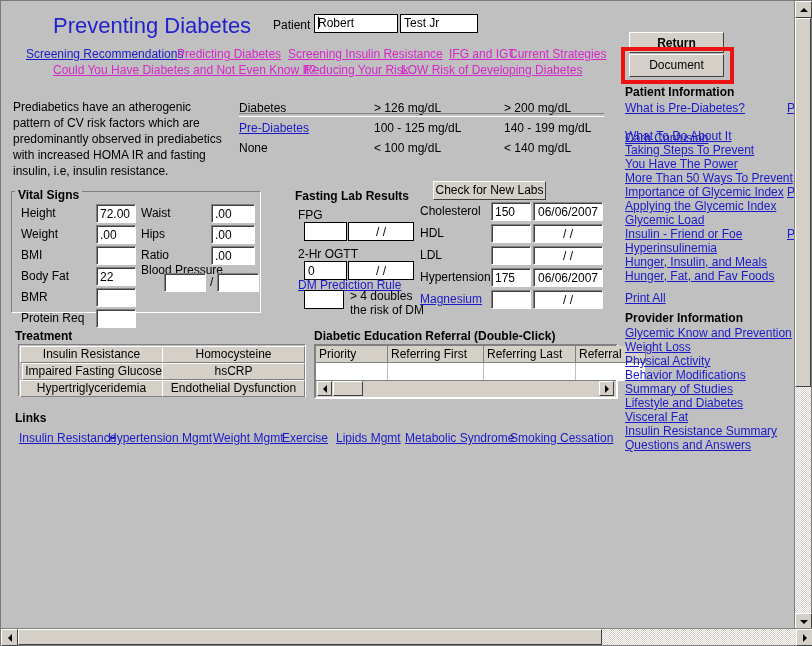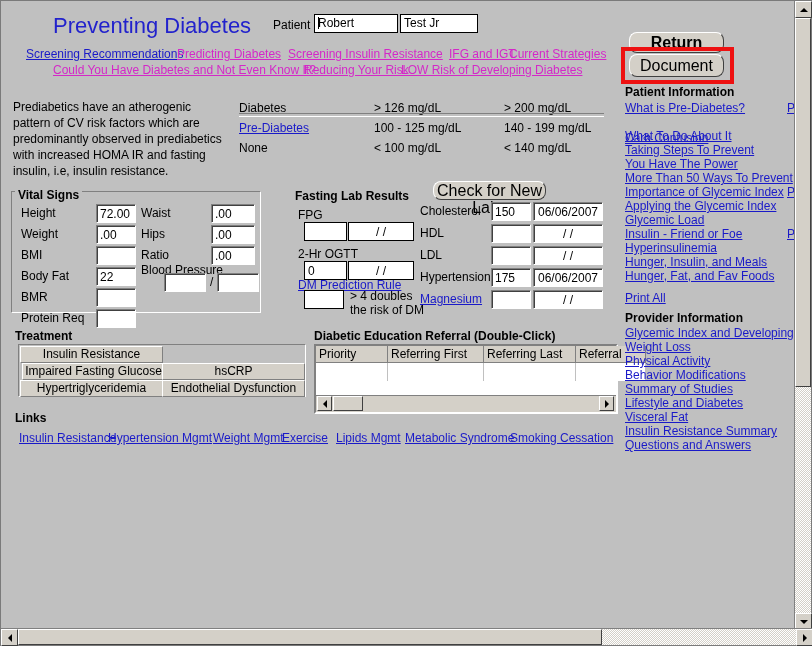--- a/index.html
+++ b/index.html
@@ -68,26 +68,25 @@
   
   .btn {
     position: absolute;
     box-sizing: border-box;
     background: #d4d0c8;
     border-top: 1px solid #ffffff;
     border-left: 1px solid #ffffff;
     border-right: 1px solid #404040;
     border-bottom: 1px solid #404040;
     font-family: "Liberation Sans", sans-serif;
-    font-size: 16px;
+    font-size: 12px;
     color: #000;
     text-align: center;
     cursor: pointer;
     line-height: 20px;
-    border-radius: 8px;
   }
   #btn-return { left: 628px; top: 31px; width: 95px; height: 21px; font-weight: bold; }
   #btn-document { left: 628px; top: 53px; width: 95px; height: 23px; line-height: 21px; }
   #btn-checklabs { left: 432px; top: 180px; width: 113px; height: 19px; line-height: 17px; }
   #redbox {
     position: absolute; left: 620px; top: 46px;
     width: 113px; height: 37px;
     border: 4px solid #ee1111;
     box-sizing: border-box;
     pointer-events: none;
@@ -160,21 +159,21 @@
     background: #d4d0c8;
     border-top: 1px solid #ffffff; border-left: 1px solid #ffffff;
     border-right: 1px solid #808080; border-bottom: 1px solid #808080;
     font-size: 12px; color: #000; text-align: center;
     line-height: 15px; height: 17px; width: 143px;
     cursor: pointer; white-space: nowrap; overflow: hidden;
   }
 
   
   #refwrap {
-    position: absolute; left: 313px; top: 343px; width: 304px; height: 70px;
+    position: absolute; left: 313px; top: 343px; width: 304px; height: 55px;
     box-sizing: border-box;
     background: #ffffff;
     border: 2px solid; border-color: #808080 #ffffff #ffffff #808080;
   }
   .refhdr {
     position: absolute; top: 0; height: 17px; line-height: 16px;
     box-sizing: border-box;
     background: #d4d0c8;
     border-right: 1px solid #808080;
     border-bottom: 1px solid #808080;
@@ -379,20 +378,21 @@
         <input class="fld" value="175" style="left: 490px; top: 267px; width: 40px;">
         <input class="fld" value="06/06/2007" style="left: 532px; top: 267px; width: 70px; text-align: center;">
         <div class="lbl tlink" style="left: 419px; top: 291px;">Magnesium</div>
         <input class="fld" style="left: 490px; top: 289px; width: 40px;">
         <input class="fld" value="/ /" style="left: 532px; top: 289px; width: 70px; text-align: center;">
       </div>
 
     <div class="hdr" style="left:14px; top:328px;">Treatment</div>
     <div id="treatgrid">
         <div class="tbtn" style="left: 1px; top: 1px;">Insulin Resistance</div>
+        <div class="tbtn" style="left: 143px; top: 1px;">Homocysteine</div>
         <div class="tbtn" style="left: 3px; top: 18px;">Impaired Fasting Glucose</div>
         <div class="tbtn" style="left: 143px; top: 18px;">hsCRP</div>
         <div class="tbtn" style="left: 1px; top: 35px;">Hypertriglyceridemia</div>
         <div class="tbtn" style="left: 143px; top: 35px;">Endothelial Dysfunction</div>
       </div>
 
     <div class="hdr" style="left:313px; top:328px;">Diabetic Education Referral (Double-Click)</div>
     <div id="refwrap">
       <div id="refcols">
           <div class="refhdr" style="left: 0px; width: 72px;">Priority</div>
@@ -443,21 +443,21 @@
         <div class="rlink" style="top: 268px;">Hunger, Fat, and Fav Foods</div>
       </div>
     <div id="pi-clipped">
         <div class="rclip" style="top: 100px;">Pr</div>
         <div class="rclip" style="top: 184px;">Pr</div>
         <div class="rclip" style="top: 226px;">Pr</div>
       </div>
     <div class="rlink" style="top:290px;">Print All</div>
     <div class="hdr" style="left:624px; top:310px;">Provider Information</div>
     <div id="pr-links">
-        <div class="rlink" style="top: 325px;">Glycemic Index and Developing</div>
+        <div class="rlink" style="top: 325px;">Glycemic Know and Prevention</div>
         <div class="rlink" style="top: 339px;">Weight Loss</div>
         <div class="rlink" style="top: 353px;">Physical Activity</div>
         <div class="rlink" style="top: 367px;">Behavior Modifications</div>
         <div class="rlink" style="top: 381px;">Summary of Studies</div>
         <div class="rlink" style="top: 395px;">Lifestyle and Diabetes</div>
         <div class="rlink" style="top: 409px;">Visceral Fat</div>
         <div class="rlink" style="top: 423px;">Insulin Resistance Summary</div>
         <div class="rlink" style="top: 437px;">Questions and Answers</div>
       </div>
 

